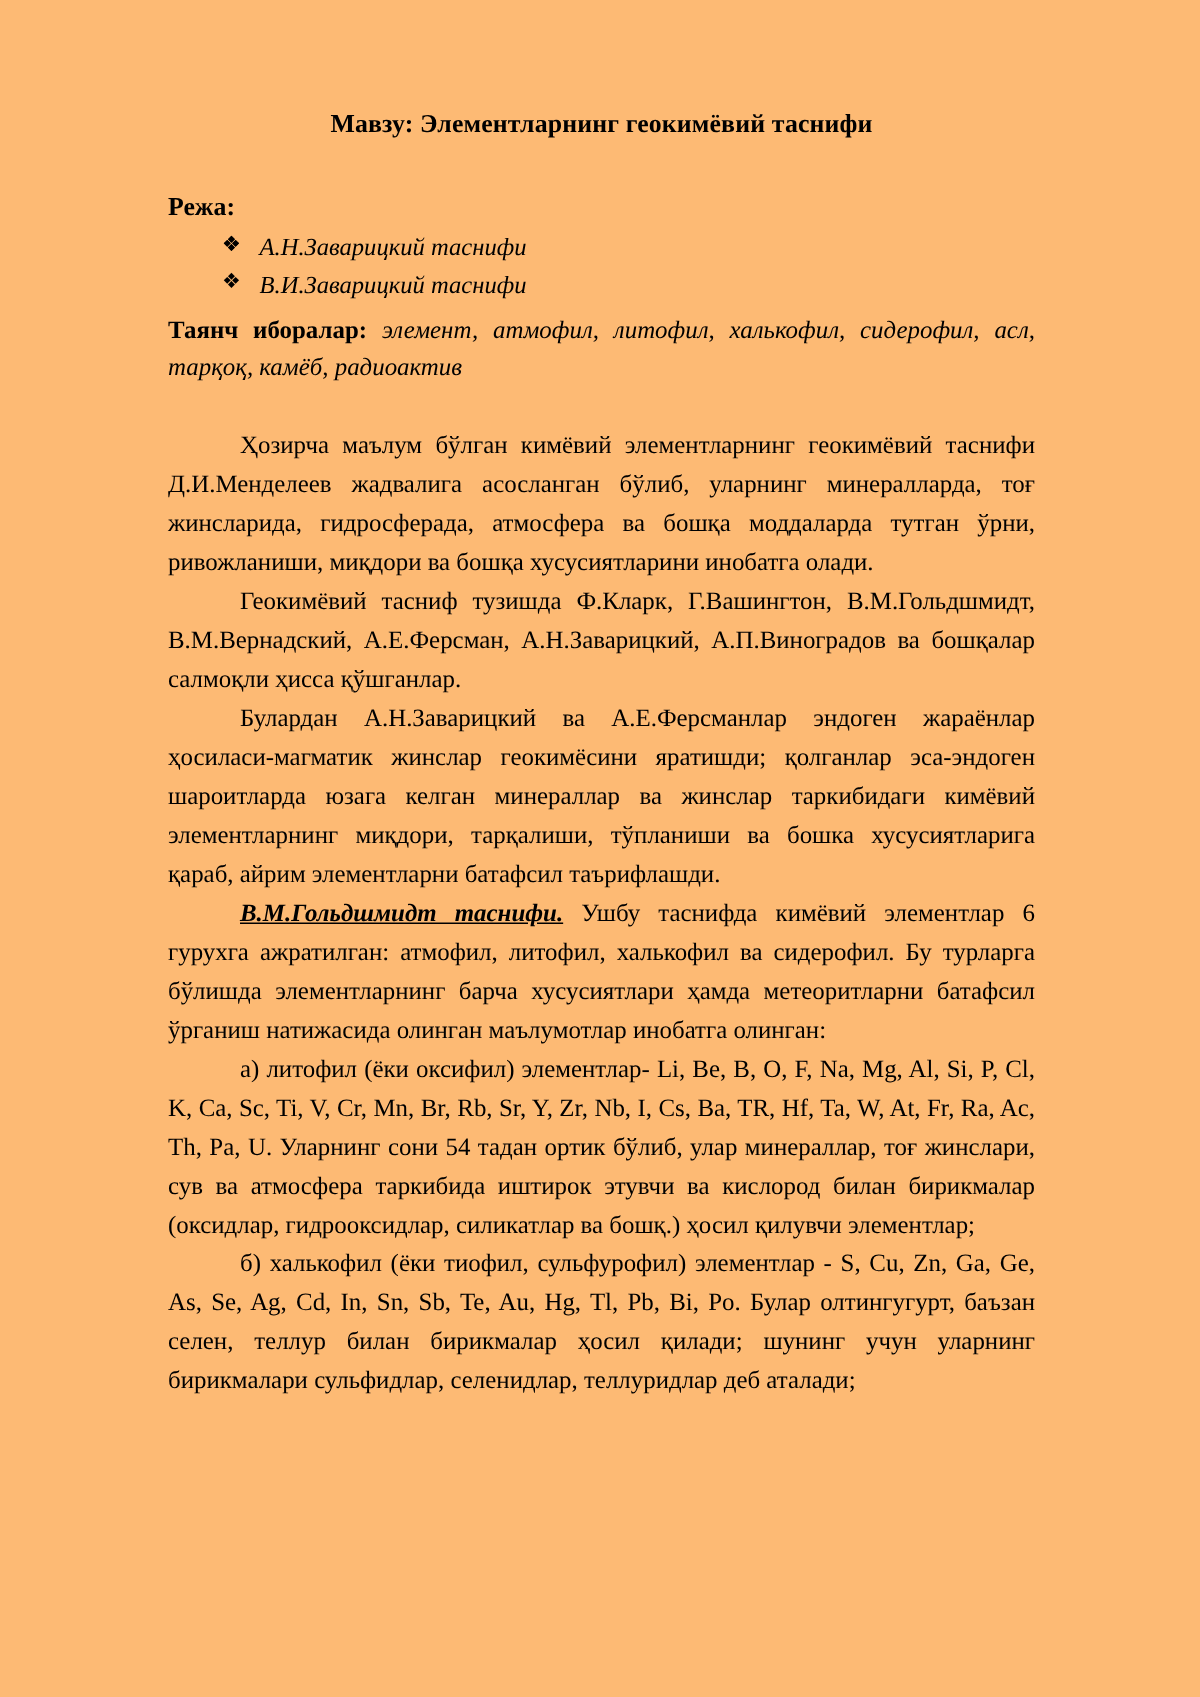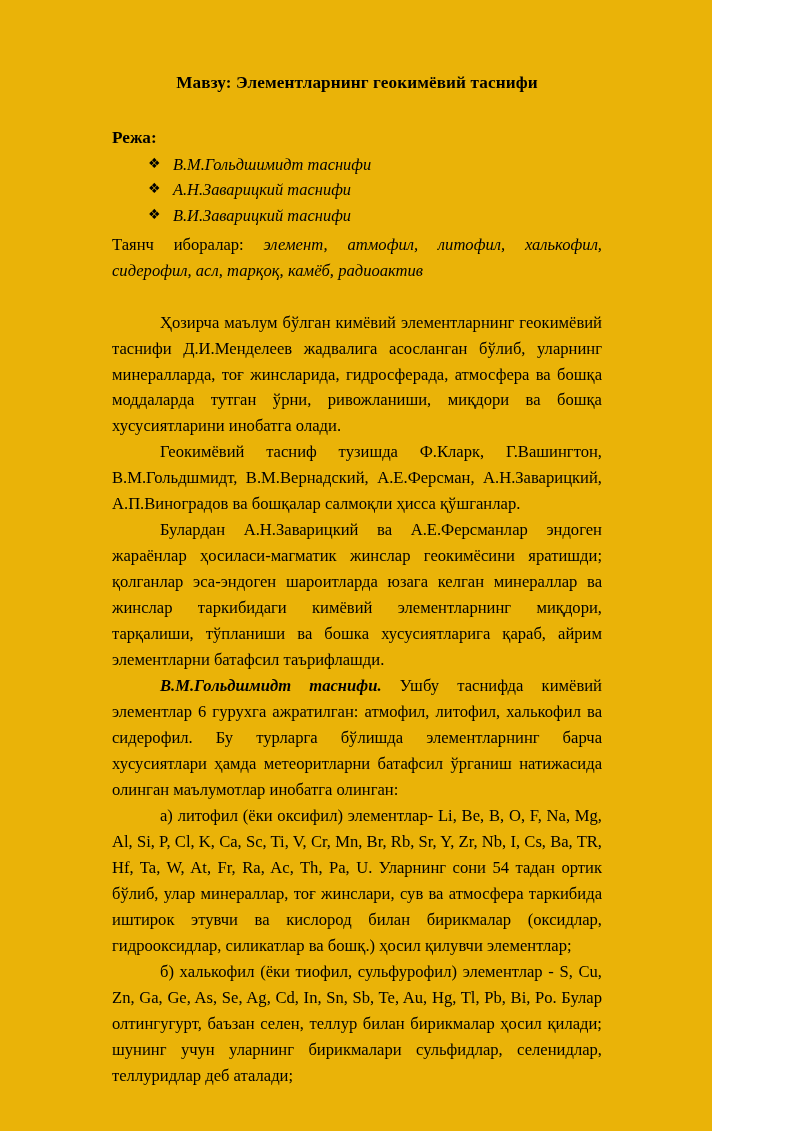--- a/index.html
+++ b/index.html
@@ -8,25 +8,25 @@
     background: #ffffff;
   }
   body {
     width: 800px;
     height: 1131px;
     font-family: "Liberation Serif", "DejaVu Serif", serif;
     color: #000000;
     overflow: hidden;
   }
   .page {
-    width: 712px;
+    width: 800px;
     height: 1131px;
     box-sizing: border-box;
     padding: 62px 110px 40px 112px;
-    background: #eab308;
+    background: #fdba74;
     position: relative;
   }
   .doc-title {
     text-align: center;
     font-weight: bold;
     font-size: 17.2px;
     letter-spacing: 0.1px;
     margin: 10px 0 0 0;
     line-height: 1.3;
   }
@@ -58,55 +58,55 @@
     line-height: 1.72;
   }
   .keywords {
     font-size: 16.6px;
     line-height: 1.55;
     margin: 4px 0 0 0;
     text-align: justify;
     text-justify: inter-word;
   }
   .keywords .kw-label {
-    font-weight: normal;
+    font-weight: bold;
   }
   .keywords .kw-terms {
     font-style: italic;
   }
   .body-block {
     margin-top: 26px;
   }
   p.para {
     font-size: 16.6px;
     line-height: 1.565;
     margin: 0;
     text-align: justify;
     text-justify: inter-word;
     text-indent: 48px;
     hyphens: none;
   }
   p.para .lead-bolditalic {
     font-weight: bold;
     font-style: italic;
+    text-decoration: underline;
   }
 </style>
 </head>
 <body>
 
 <div class="page">
 
   <div class="doc-title">Мавзу: Элементларнинг геокимёвий таснифи</div>
 
   <div class="plan-heading">Режа:</div>
 
   <ul class="plan-list">
     <li>
       <span class="bullet-glyph">❖</span>
-      <span>В.М.Гольдшимидт таснифи</span>
     </li>
     <li>
       <span class="bullet-glyph">❖</span>
       <span>А.Н.Заварицкий таснифи</span>
     </li>
     <li>
       <span class="bullet-glyph">❖</span>
       <span>В.И.Заварицкий таснифи</span>
     </li>
   </ul>

